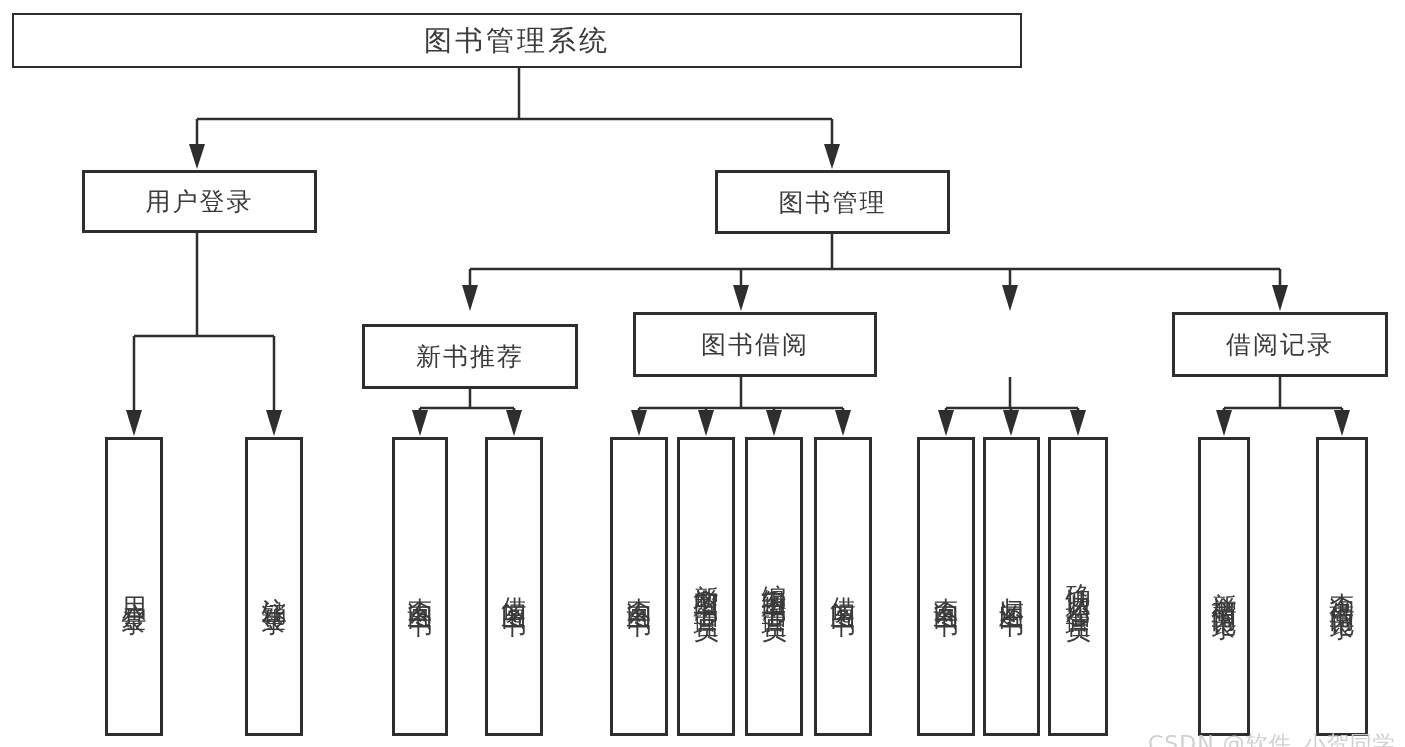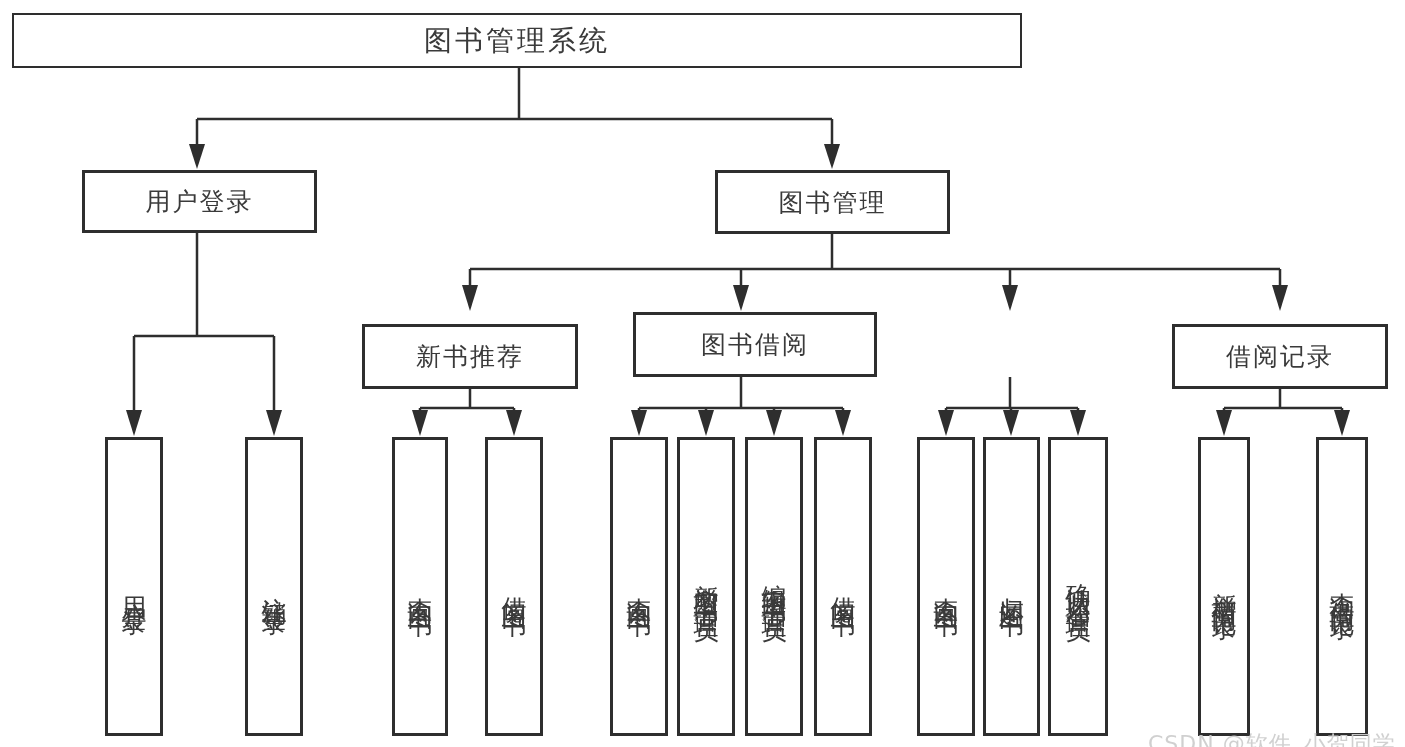--- a/index.html
+++ b/index.html
@@ -122,21 +122,21 @@
     </g>
   </svg>
 
   <div class="box box--root" style="left:12px; top:13px; width:1010px; height:55px;">图书管理系统</div>
 
   <div class="box box--h" style="left:82px; top:170px; width:235px; height:63px;">用户登录</div>
   <div class="box box--h" style="left:715px; top:170px; width:235px; height:64px;">图书管理</div>
 
   <div class="box box--h" style="left:362px; top:324px; width:216px; height:65px;">新书推荐</div>
   <div class="box box--h" style="left:633px; top:312px; width:244px; height:65px;">图书借阅</div>
-  <div class="box box--h" style="left:1172px; top:324px; width:216px; height:65px;">借阅记录</div>
+  <div class="box box--h" style="left:1172px; top:312px; width:216px; height:65px;">借阅记录</div>
 
   <div class="box box--v" style="left:105px; top:437px; width:58px; height:299px;">用户登录</div>
   <div class="box box--v" style="left:245px; top:437px; width:58px; height:299px;">注销登录</div>
 
   <div class="box box--v" style="left:392px; top:437px; width:56px; height:299px;">查询图书</div>
   <div class="box box--v" style="left:485px; top:437px; width:58px; height:299px;">借阅图书</div>
 
   <div class="box box--v" style="left:610px; top:437px; width:58px; height:299px;">查询图书</div>
   <div class="box box--v" style="left:677px; top:437px; width:58px; height:299px;">新增图书（管理员）</div>
   <div class="box box--v" style="left:745px; top:437px; width:58px; height:299px;">编辑图书（管理员）</div>

